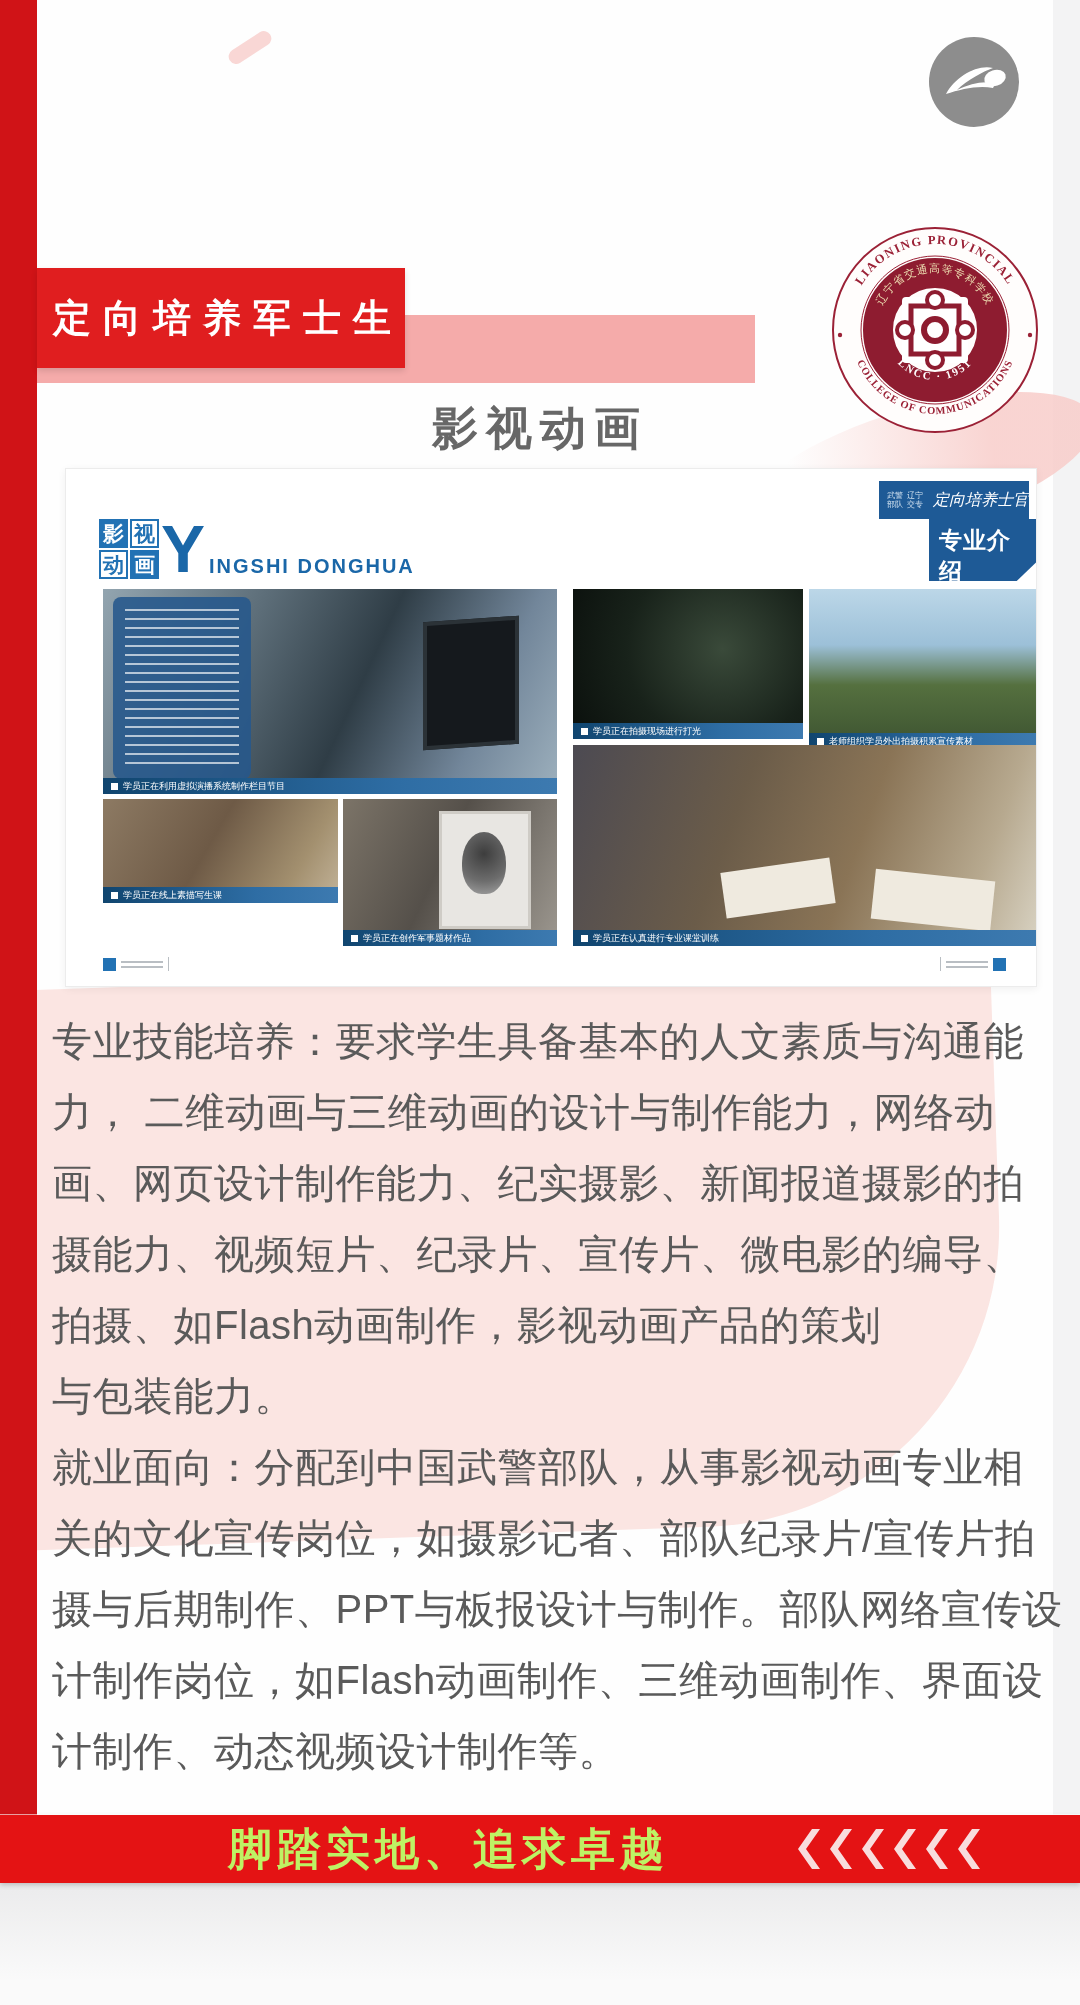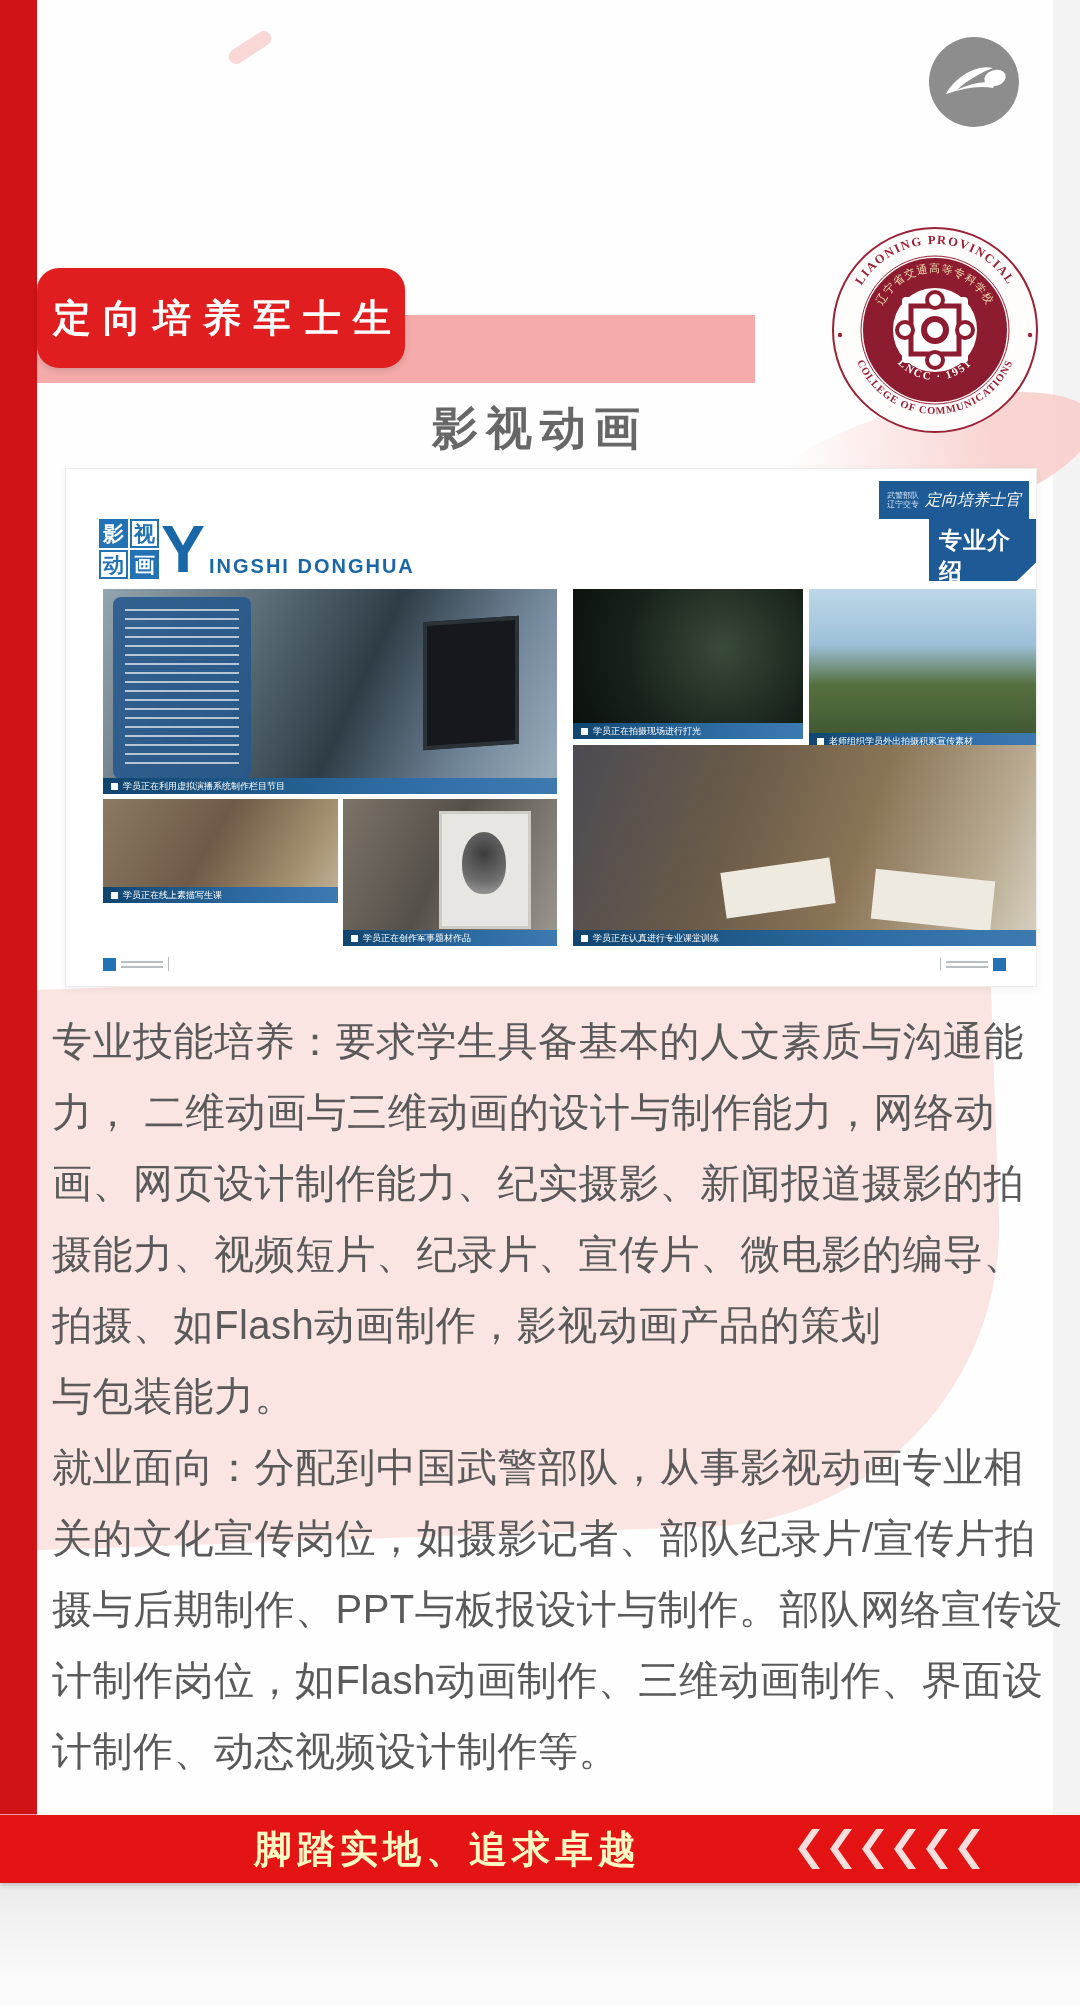--- a/index.html
+++ b/index.html
@@ -21,21 +21,21 @@
 
   
   .left-bar{left:0;top:0;width:37px;height:1818px;background:#d01317;}
 
   
   .gray-logo{left:929px;top:37px;width:90px;height:90px;}
 
   
   .pink-band{left:37px;top:315px;width:718px;height:68px;background:#f5abaa;}
   .red-banner{left:37px;top:268px;width:368px;height:100px;background:#e01e1f;
-              box-shadow:0 3px 6px rgba(0,0,0,.12);border-radius:22px;}
+              box-shadow:0 3px 6px rgba(0,0,0,.12);}
   .red-banner .txt{position:absolute;left:16px;top:0;line-height:100px;color:#ffffff;
                    font-size:38px;font-weight:700;letter-spacing:12px;white-space:nowrap;}
 
   
   .seal{left:830px;top:225px;width:210px;height:210px;}
 
   
   .page-title{left:0;top:398px;width:1080px;text-align:center;font-size:46px;font-weight:700;
               color:#676767;letter-spacing:8px;}
 
@@ -45,21 +45,21 @@
   .p-head{position:absolute;left:33px;top:50px;height:66px;display:flex;align-items:flex-start;}
   .grid2{display:grid;grid-template-columns:29px 29px;grid-template-rows:29px 29px;gap:2px;}
   .sq{display:flex;align-items:center;justify-content:center;font-size:21px;font-weight:700;box-sizing:border-box;}
   .sq.solid{background:#2272b4;color:#fff;}
   .sq.line{background:#fff;color:#2272b4;border:2px solid #2272b4;}
   .bigY{font-size:66px;line-height:60px;font-weight:700;color:#1a67a8;margin-left:2px;}
   .romaji{font-size:20px;font-weight:700;color:#1a67a8;letter-spacing:2px;margin:36px 0 0 4px;}
 
   .callig-bar{position:absolute;left:813px;top:12px;width:150px;height:38px;background:#1e5a96;
               display:flex;align-items:center;padding-left:8px;box-sizing:border-box;}
-  .callig-mini{display:flex;flex-direction:column;font-size:8px;line-height:9px;color:#cfe0ef;margin-right:6px;}
+  .callig-mini{display:flex;flex-direction:row;font-size:8px;line-height:9px;color:#cfe0ef;margin-right:6px;}
   .callig-txt{color:#fff;font-size:16px;font-family:"DejaVu Serif",serif;font-style:italic;white-space:nowrap;}
   .intro-box{position:absolute;left:863px;top:50px;width:107px;height:62px;background:#1e5a96;
              clip-path:polygon(0 0,100% 0,100% 70%,82% 100%,0 100%);padding:6px 8px 0 10px;box-sizing:border-box;}
   .intro-title{color:#fff;font-size:23px;font-weight:700;letter-spacing:1px;}
   .intro-sub{color:#7fa8cc;font-size:10px;letter-spacing:3px;line-height:12px;}
 
   .photo{position:absolute;overflow:hidden;}
   .cap{position:absolute;left:0;bottom:0;width:100%;height:16px;
        background:linear-gradient(90deg,#10456f,#2e6da4 65%,#3d7ab0);
        display:flex;align-items:center;color:#fff;font-size:9px;white-space:nowrap;}
@@ -92,22 +92,22 @@
   .p-foot .flines i{display:block;width:42px;height:2px;background:#b9bec3;margin:3px 0;}
   .p-foot .fbar{width:1px;height:14px;background:#b9bec3;}
 
   
   .body-text{left:52px;top:1006px;width:1000px;color:#5a5a5a;font-size:40px;}
   .body-text .ln{height:71px;line-height:71px;white-space:nowrap;letter-spacing:.5px;}
 
   
   .bottom-banner{left:0;top:1815px;width:1080px;height:68px;background:#e41314;
                  box-shadow:0 -1px 0 rgba(255,255,255,.6),0 2px 5px rgba(0,0,0,.2);}
-  .bottom-banner .slogan{position:absolute;left:228px;top:0;line-height:68px;color:#fef9c3;
-                 font-size:38px;font-weight:700;letter-spacing:5px;white-space:nowrap;margin-left:26px;}
+  .bottom-banner .slogan{position:absolute;left:228px;top:0;line-height:68px;color:#bef264;
+                 font-size:44px;font-weight:700;letter-spacing:5px;white-space:nowrap;}
   .chevrons{position:absolute;left:790px;top:12px;}
 </style>
 </head>
 <body>
 
 <div id="page">
 
   <div class="abs right-strip"></div>
   <div class="abs tiny-swoosh"></div>
   <div class="abs swoosh-seal"></div>

